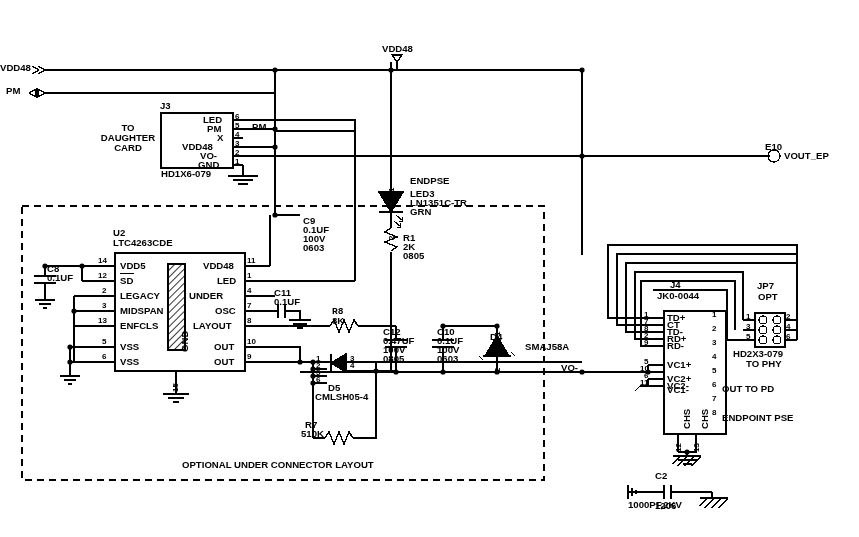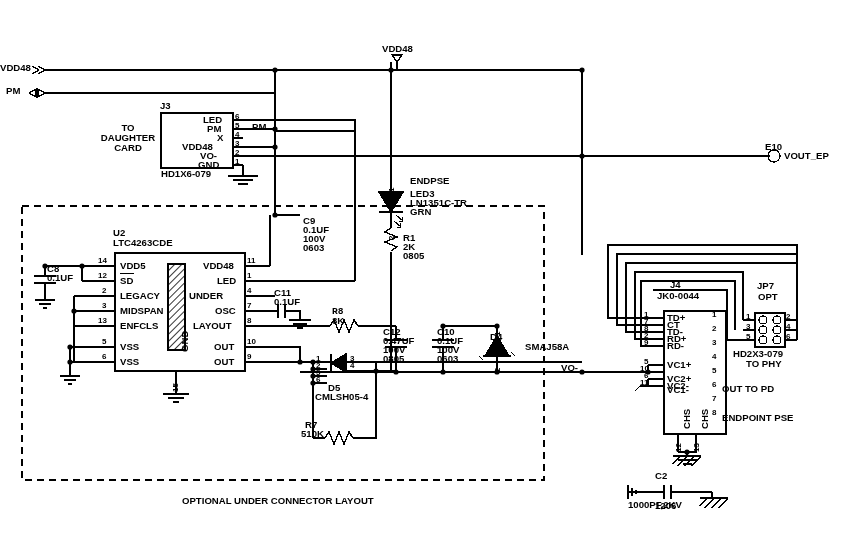--- a/index.html
+++ b/index.html
@@ -418,21 +418,21 @@
   <div class="txt tnum" style="left:316px;top:369px;">5</div>
   <div class="txt tnum" style="left:316px;top:376px;">6</div>
   <div class="txt tnum" style="left:350px;top:355px;">3</div>
   <div class="txt tnum" style="left:350px;top:362px;">4</div>
 
   <div class="txt t9" style="left:305px;top:420px;">R7</div>
   <div class="txt t9" style="left:301px;top:429px;">510K</div>
 
   <div class="txt t9" style="left:561px;top:363px;">VO-</div>
 
-  <div class="txt t9" style="left:182px;top:496px;text-align:center;">OPTIONAL UNDER CONNECTOR LAYOUT</div>
+  <div class="txt t9" style="left:182px;top:460px;text-align:center;">OPTIONAL UNDER CONNECTOR LAYOUT</div>
 
   <div class="txt t9" style="left:670px;top:280px;">J4</div>
   <div class="txt t9" style="left:657px;top:291px;">JK0-0044</div>
   <div class="txt t9" style="left:667px;top:313px;">TD+</div>
   <div class="txt t9" style="left:667px;top:320px;">CT</div>
   <div class="txt t9" style="left:667px;top:327px;text-align:center;">TD-</div>
   <div class="txt t9" style="left:667px;top:334px;">RD+</div>
   <div class="txt t9" style="left:667px;top:341px;">RD-</div>
   <div class="txt t9" style="left:667px;top:360px;">VC1+</div>
   <div class="txt t9" style="left:667px;top:385px;">VC1-</div>

